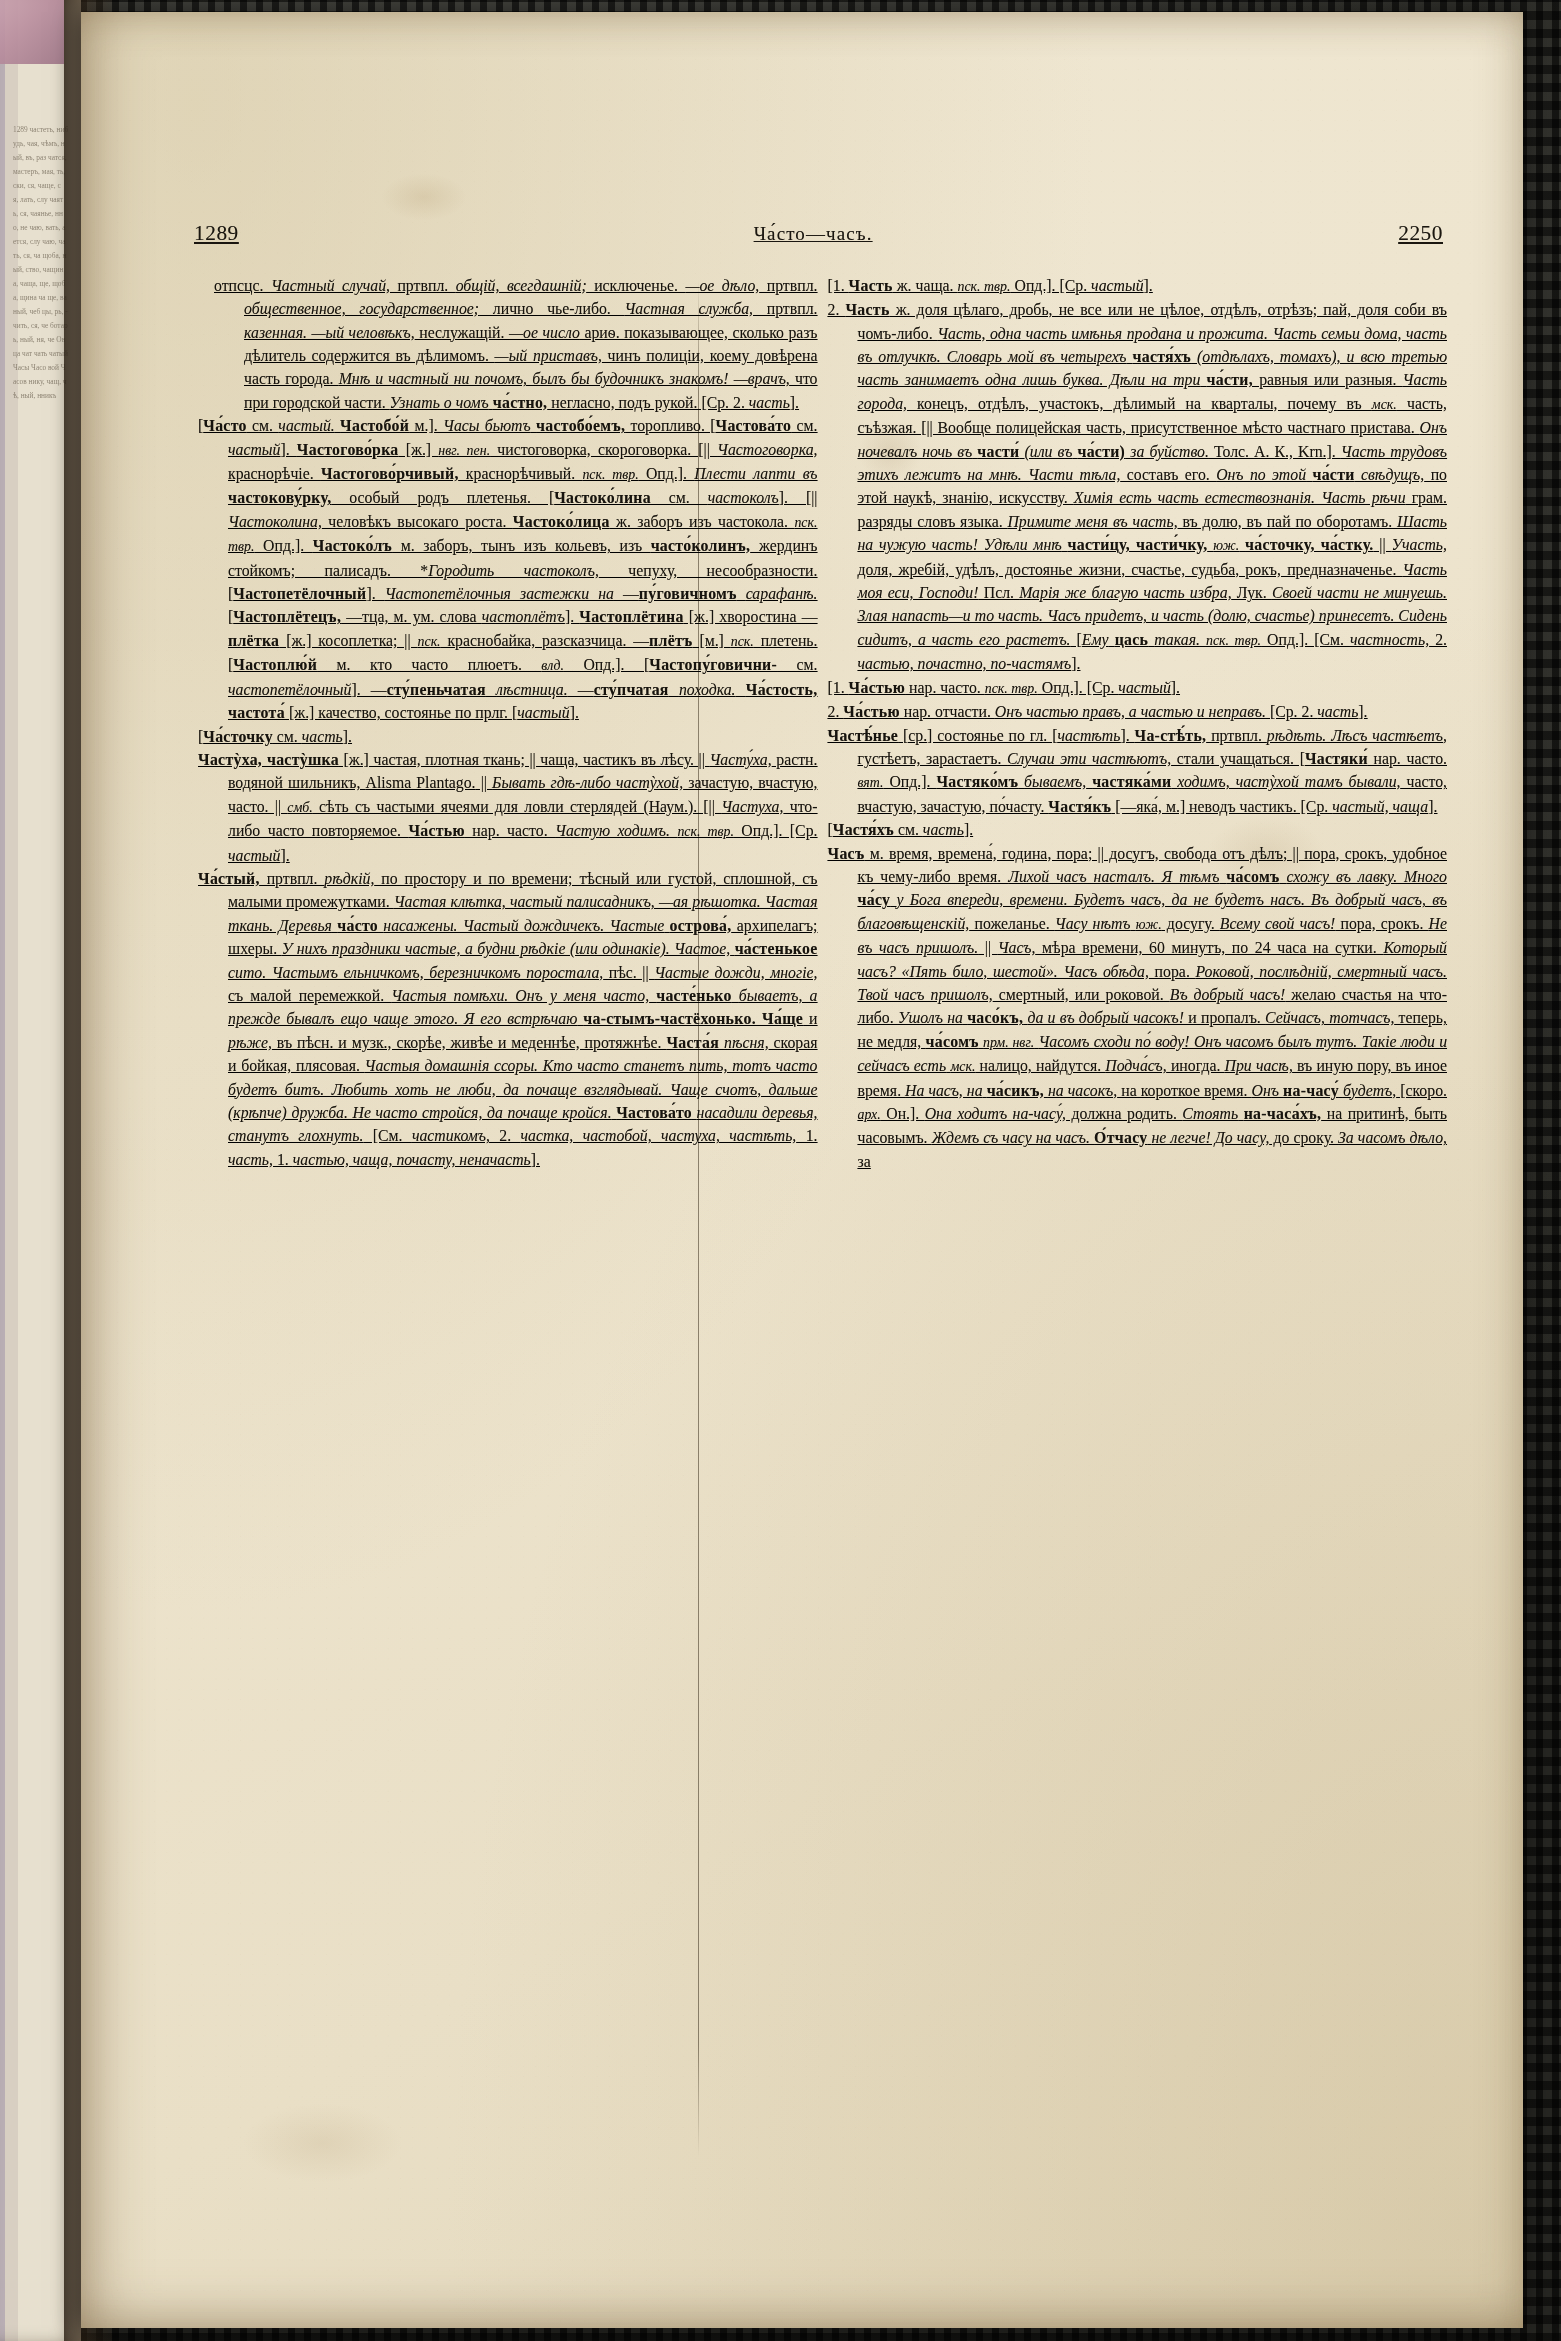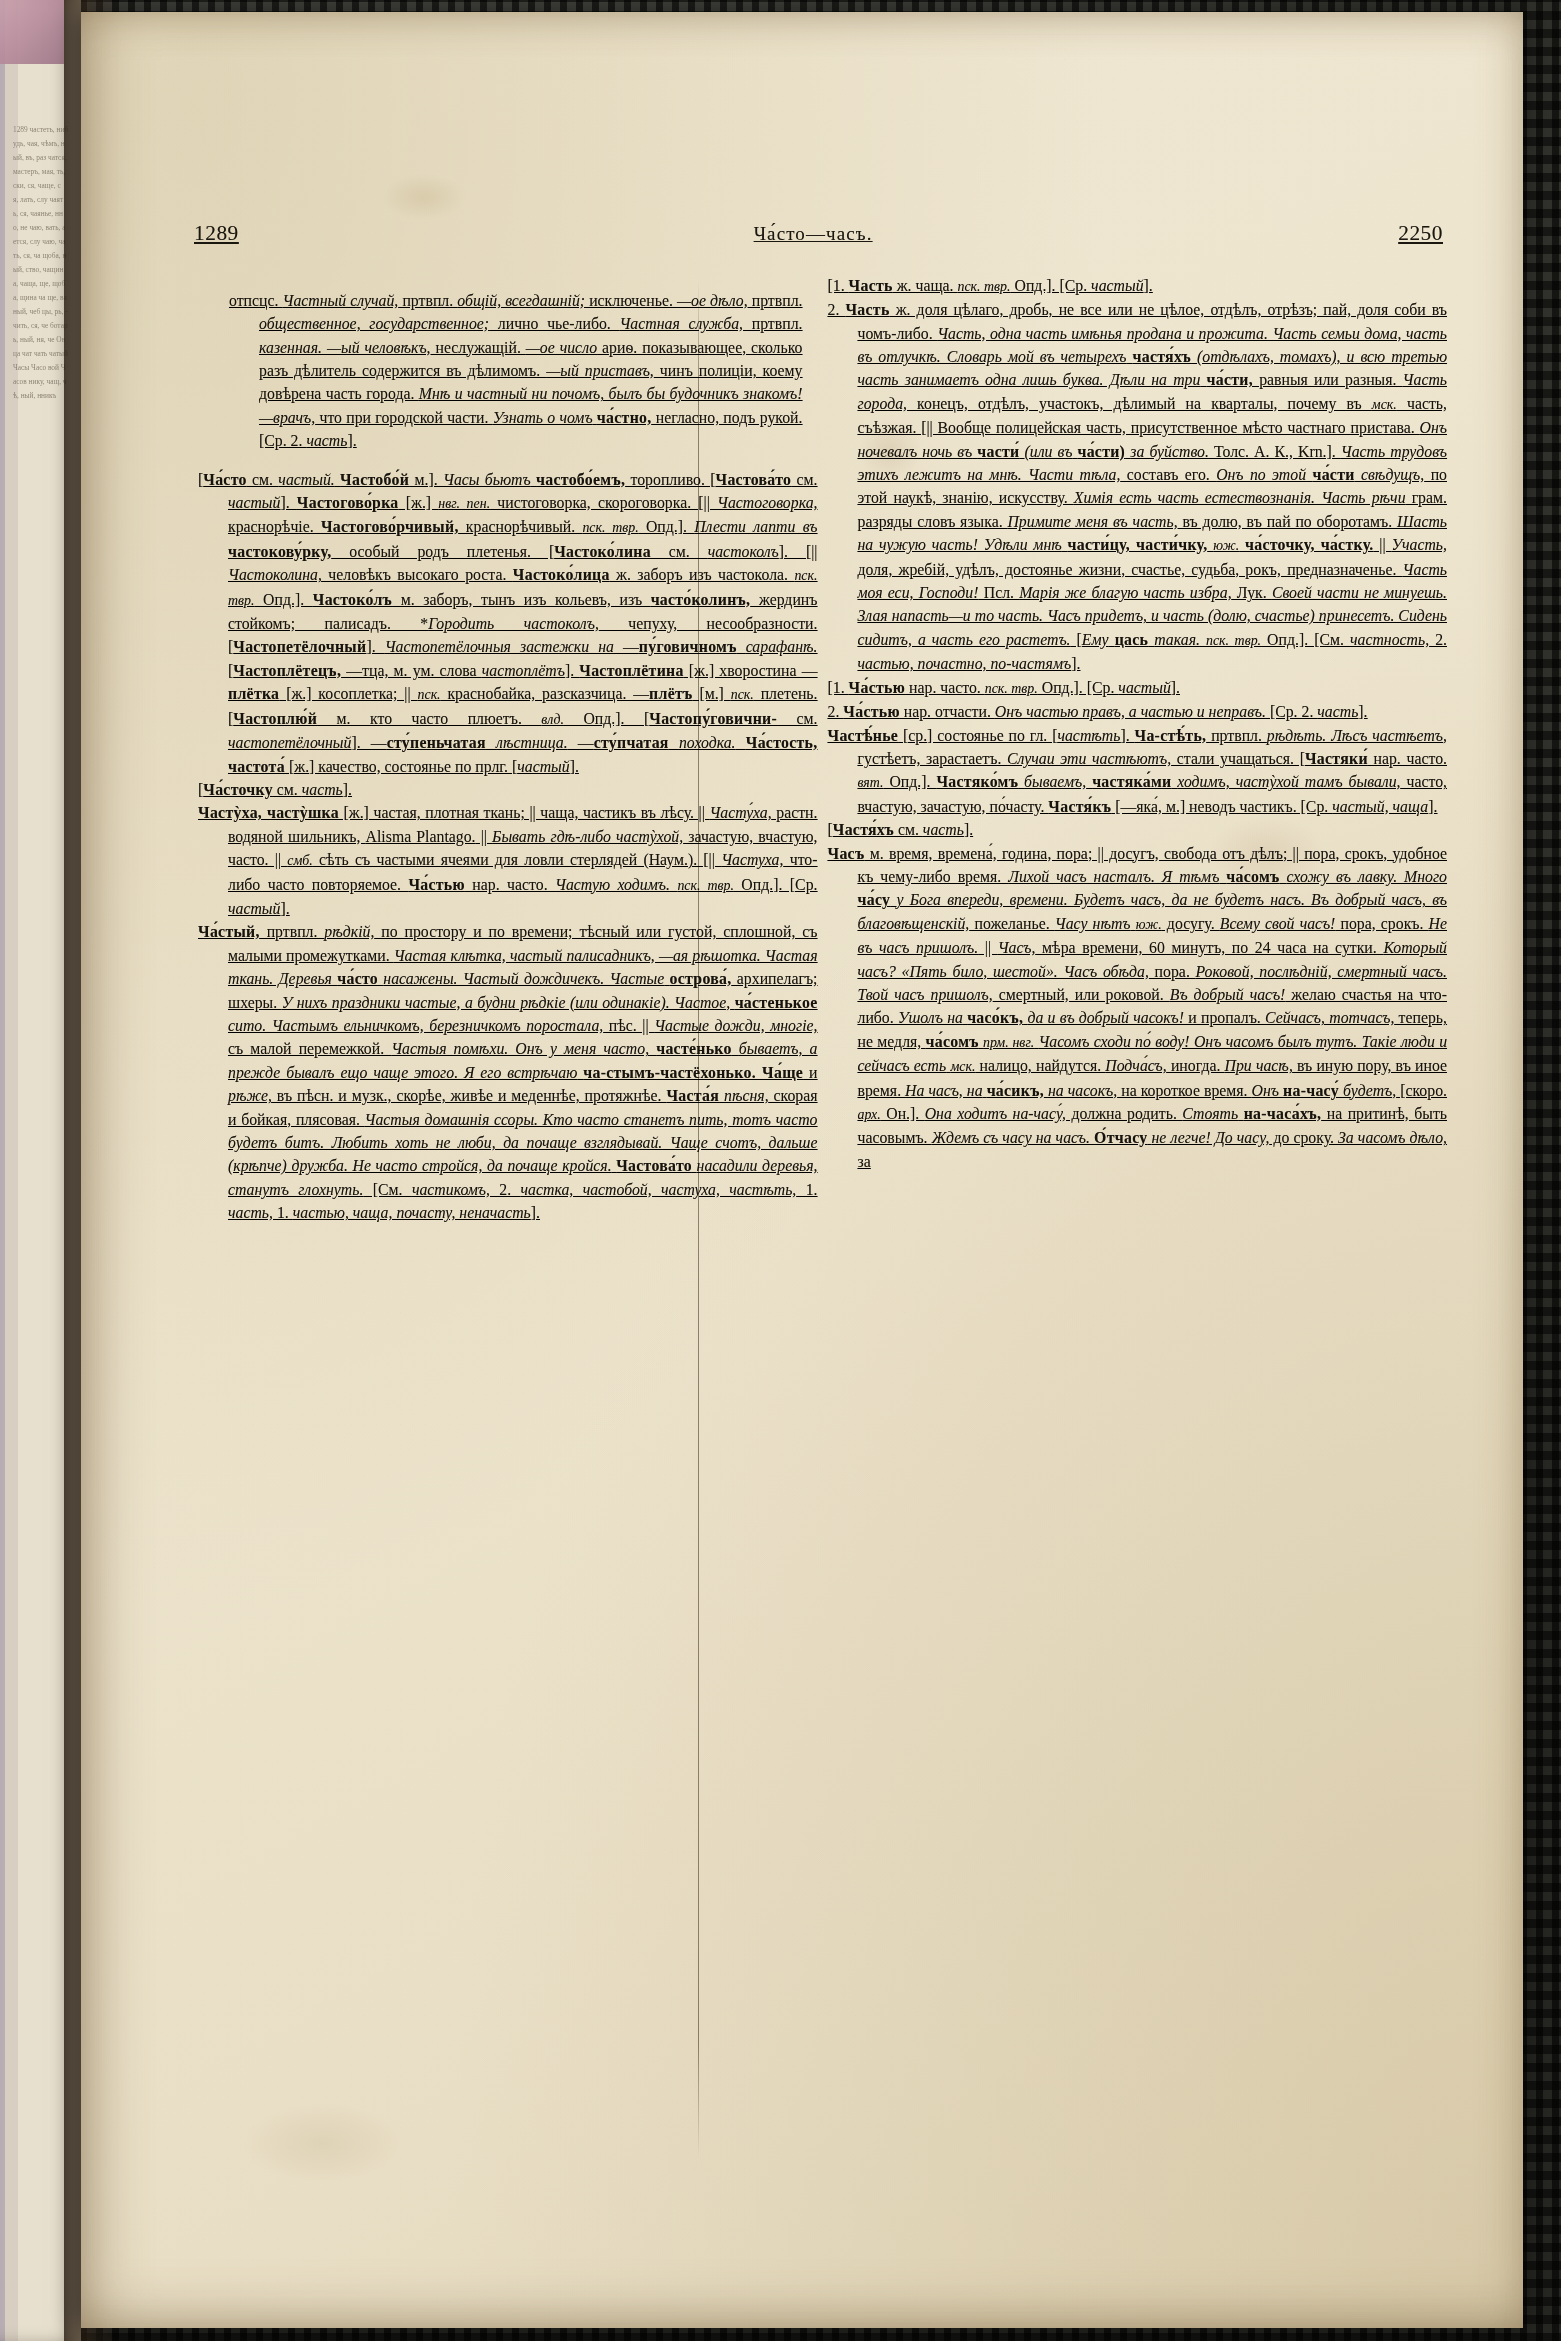--- a/index.html
+++ b/index.html
@@ -91,21 +91,21 @@
     text-align:justify;text-align-last:left;
     hyphens:none;
   }
   #rule{
     position:absolute;left:617px;top:268px;width:1.1px;height:1877px;
     background:linear-gradient(180deg,rgba(60,48,30,.0) 0%,rgba(60,48,30,.55) 6%,rgba(60,48,30,.55) 94%,rgba(60,48,30,0) 100%);
   }
 
   
   .entry{margin:0 0 0 0;padding-left:14px;text-indent:-30px;}
-  .cont{margin:15px;padding-left:30px;text-indent:-30px;}
+  .cont{margin:0;padding-left:30px;text-indent:-30px;}
 
   
   b{font-weight:700;letter-spacing:0.3px;}
   i{font-style:italic;}
   .ab{font-style:italic;font-size:.88em;}
   .lat{font-family:"Liberation Serif",serif;font-style:normal;}
 
   
   #cols, #head{
     filter:contrast(1.04) sepia(.12);

